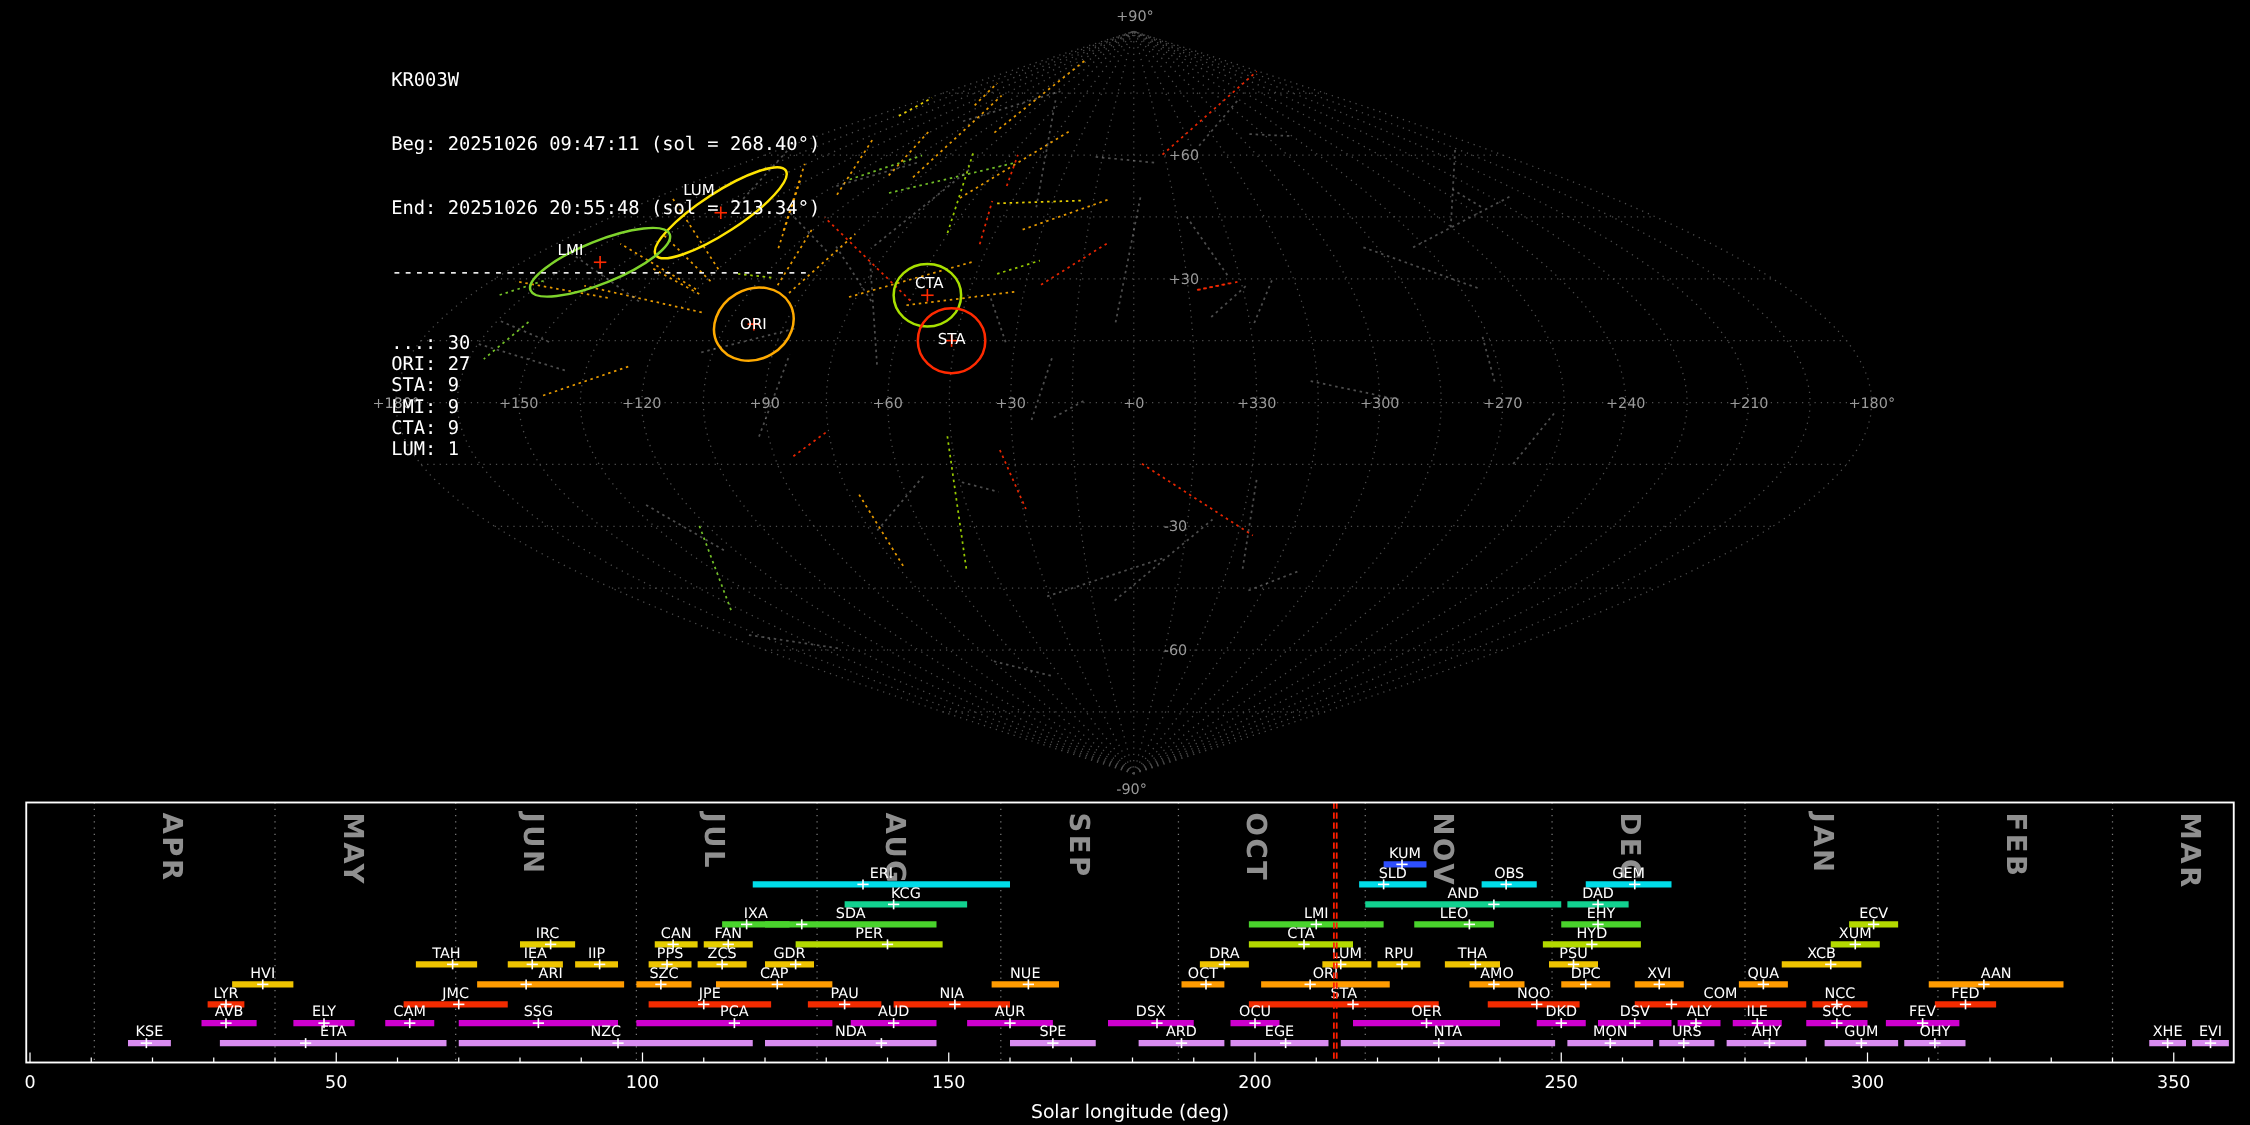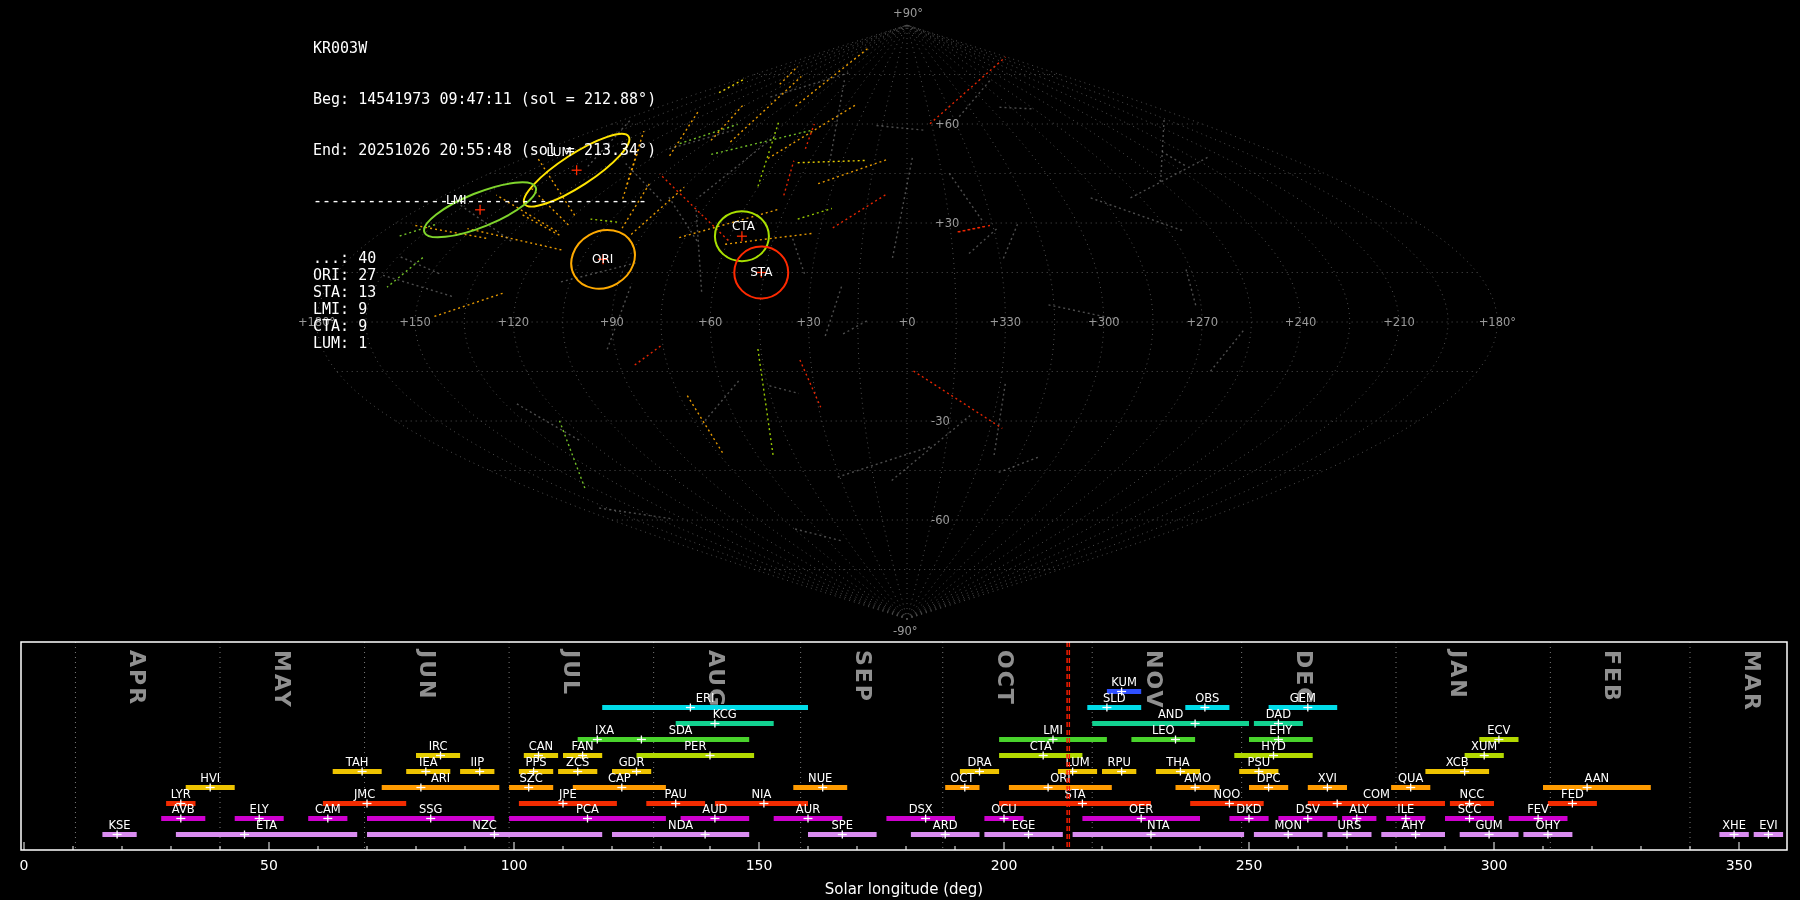--- a/index.html
+++ b/index.html
@@ -1,20 +1,20 @@
 <!DOCTYPE html>
 <html><head>
 <meta charset="utf-8">
 <style>
   html,body{margin:0;padding:0;background:#000;}
   body{width:1800px;height:900px;overflow:hidden;position:relative;font-family:"DejaVu Sans",sans-serif;}
   .screen{position:absolute;left:0;top:0;width:1800px;height:900px;background:#000;}
   #skymap-svg{position:absolute;left:0;top:0;}
   #timeline-svg{position:absolute;left:0;top:640px;}
-  #info-block{position:absolute;left:313px;top:6px;color:#fff;
+  #info-block{position:absolute;left:313px;top:22px;color:#fff;
     font-family:"DejaVu Sans Mono",monospace;font-size:15px;line-height:17px;white-space:pre;z-index:5;}
   #info-block .gap{height:6px;}
 </style>
 </head>
 <body>
 
 <div class="screen">
 
   <svg id="skymap-svg" width="1800" height="638">
       <line x1="754.1932357714718" y1="569.5" x2="1059.8067642285282" y2="569.5" stroke="#4e4e4e" stroke-width="1" stroke-dasharray="1 4"></line>
@@ -170,24 +170,24 @@
       <line x1="741.909509575769" y1="231.2" x2="741.909509575769" y2="241.2" stroke="#ff2a00" stroke-width="1.3"></line>
       <text x="731.909509575769" y="230.2" fill="#ffffff" font-size="12" font-family="&quot;DejaVu Sans&quot;, sans-serif">CTA</text>
       <ellipse cx="761.2611113295054" cy="272.5" rx="27" ry="26" fill="none" stroke="#ff2a00" stroke-width="2" transform="rotate(0 761.2611113295054 272.5)"></ellipse>
       <line x1="756.2611113295054" y1="272.5" x2="766.2611113295054" y2="272.5" stroke="#ff2a00" stroke-width="1.3"></line>
       <line x1="761.2611113295054" y1="267.5" x2="761.2611113295054" y2="277.5" stroke="#ff2a00" stroke-width="1.3"></line>
       <text x="750.2611113295054" y="275.5" fill="#ffffff" font-size="12" font-family="&quot;DejaVu Sans&quot;, sans-serif">STA</text>
     </svg>
 
   <div id="info-block">
     <div>KR003W</div>
-    <div>Beg: 14541973 09:47:11 (sol = 212.88°)</div>
+    <div>Beg: 20251026 09:47:11 (sol = 268.40°)</div>
     <div>End: 20251026 20:55:48 (sol = 213.34°)</div>
     <div>-------------------------------------</div>
-    <div id="counts-list"><div class="gap"></div><div>...: 40</div><div>ORI: 27</div><div>STA: 13</div><div>LMI: 9</div><div>CTA: 9</div><div>LUM: 1</div></div>
+    <div id="counts-list"><div class="gap"></div><div>...: 30</div><div>ORI: 27</div><div>STA: 9</div><div>LMI: 9</div><div>CTA: 9</div><div>LUM: 1</div></div>
   </div>
 
   <svg id="timeline-svg" width="1800" height="260">
       <line x1="75.45" y1="2" x2="75.45" y2="210" stroke="#7a7a7a" stroke-width="1" stroke-dasharray="1 4"></line>
       <text transform="translate(130.45 10) rotate(90)" fill="#8f8f8f" font-size="22" font-weight="bold" letter-spacing="2" font-family="&quot;DejaVu Sans&quot;, sans-serif">APR</text>
       <line x1="220" y1="2" x2="220" y2="210" stroke="#7a7a7a" stroke-width="1" stroke-dasharray="1 4"></line>
       <text transform="translate(275 10) rotate(90)" fill="#8f8f8f" font-size="22" font-weight="bold" letter-spacing="2" font-family="&quot;DejaVu Sans&quot;, sans-serif">MAY</text>
       <line x1="364.55" y1="2" x2="364.55" y2="210" stroke="#7a7a7a" stroke-width="1" stroke-dasharray="1 4"></line>
       <text transform="translate(419.55 10) rotate(90)" fill="#8f8f8f" font-size="22" font-weight="bold" letter-spacing="2" font-family="&quot;DejaVu Sans&quot;, sans-serif">JUN</text>
       <line x1="509.1" y1="2" x2="509.1" y2="210" stroke="#7a7a7a" stroke-width="1" stroke-dasharray="1 4"></line>

